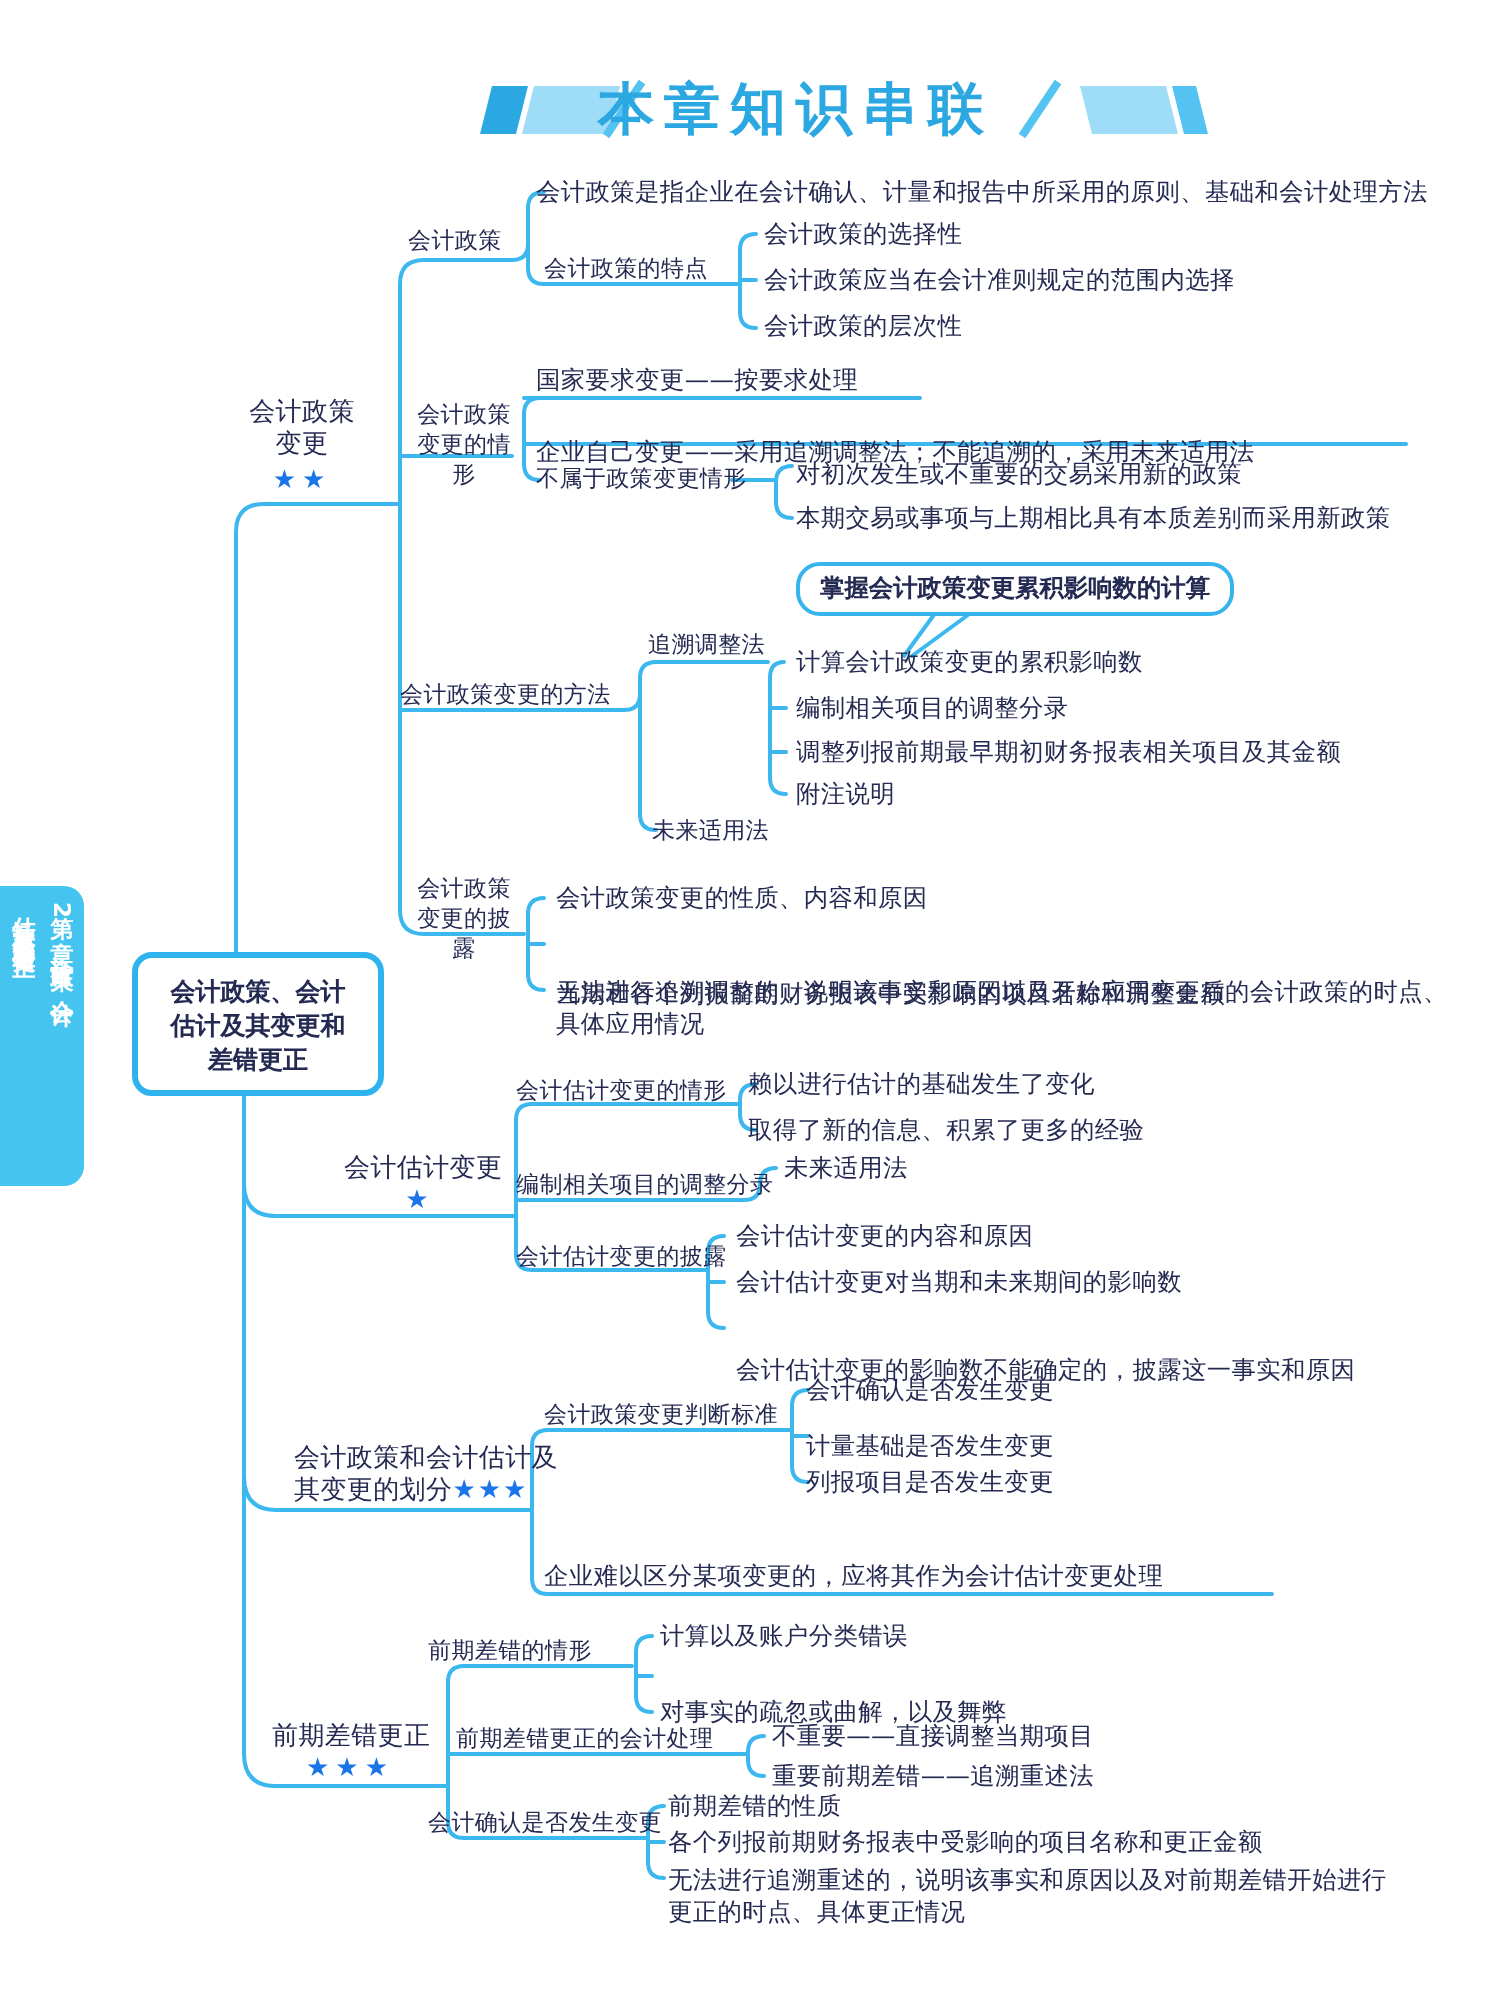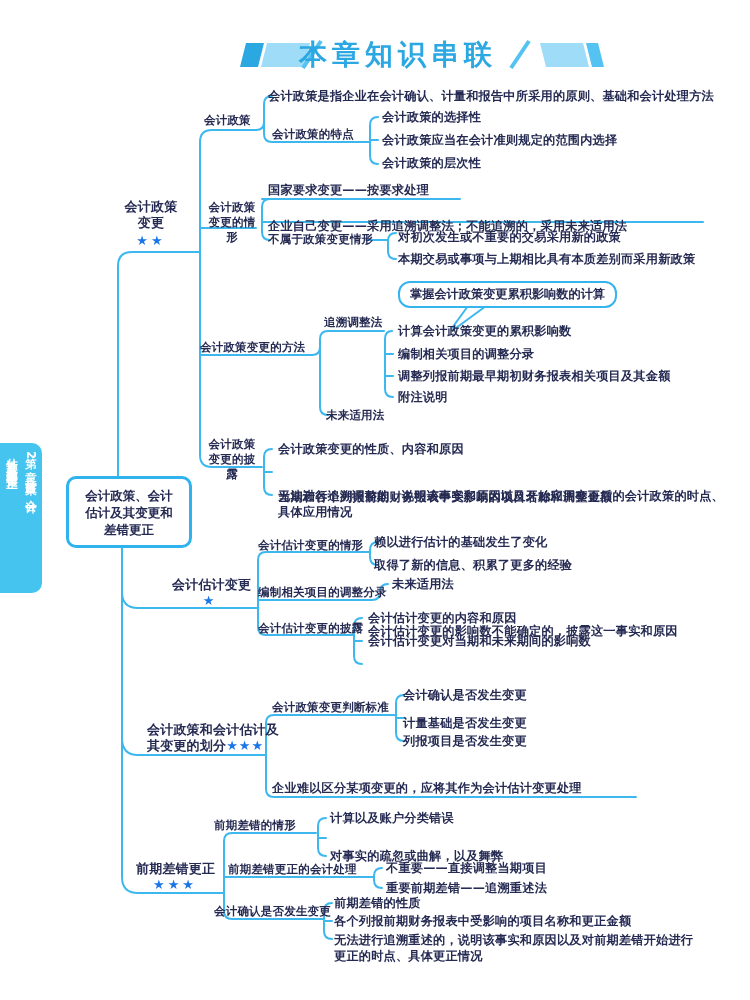--- a/index.html
+++ b/index.html
@@ -1,19 +1,19 @@
 <!DOCTYPE html>
 <html><head>
 <meta charset="utf-8">
 <style>
   html,body{margin:0;padding:0;background:#ffffff;}
   #stage{position:relative;width:750px;height:1000px;background:#ffffff;overflow:hidden;
          font-family:"DejaVu Sans","Liberation Sans",sans-serif;}
   svg.lines{position:absolute;left:0;top:0;}
-  .n{position:absolute;white-space:nowrap;font-weight:700;color:#252a52;
+  .n{position:absolute;white-space:nowrap;font-weight:400;color:#252a52;
      font-size:12.2px;line-height:15px;letter-spacing:0.2px;}
   .pre{white-space:pre-line;line-height:16px;}
   .c{text-align:center;white-space:pre-line;}
   .lv1{font-size:13px;line-height:16px;}
   .lbl2{font-size:11.5px;}
   .stars{color:#1a75e8;font-size:13px;letter-spacing:3px;text-align:center;font-weight:700;}
   .istars{color:#1a75e8;letter-spacing:1px;}
   .title{position:absolute;left:287px;top:36px;width:210px;text-align:right;
          font-size:28px;font-weight:900;color:#2ba7e2;letter-spacing:5px;white-space:nowrap;}
   .root{position:absolute;left:66px;top:476px;width:120px;height:66px;background:#fff;
@@ -148,21 +148,21 @@
   <div class="n lv1" style="left:172px;top:577px">会计估计变更</div>
   <div class="n stars" style="left:170px;top:593px;width:80px">★</div>
   <div class="n lbl2" style="left:258px;top:538px">会计估计变更的情形</div>
   <div class="n" style="left:374px;top:535px">赖以进行估计的基础发生了变化</div>
   <div class="n" style="left:374px;top:558px">取得了新的信息、积累了更多的经验</div>
   <div class="n lbl2" style="left:258px;top:585px">编制相关项目的调整分录</div>
   <div class="n" style="left:392px;top:577px">未来适用法</div>
   <div class="n lbl2" style="left:258px;top:621px">会计估计变更的披露</div>
   <div class="n" style="left:368px;top:611px">会计估计变更的内容和原因</div>
   <div class="n" style="left:368px;top:634px">会计估计变更对当期和未来期间的影响数</div>
-  <div class="n" style="left:368px;top:624px">会计估计变更的影响数不能确定的，披露这一事实和原因</div>
+  <div class="n" style="left:368px;top:678px">会计估计变更的影响数不能确定的，披露这一事实和原因</div>
 
   <div class="n lv1" style="left:147px;top:722px;width:160px;white-space:pre-line"><span>会计政策和会计估计及
 其变更的划分</span><span class="istars">★★★</span></div>
   <div class="n lbl2" style="left:272px;top:700px">会计政策变更判断标准</div>
   <div class="n" style="left:403px;top:688px">会计确认是否发生变更</div>
   <div class="n" style="left:403px;top:716px">计量基础是否发生变更</div>
   <div class="n" style="left:403px;top:734px">列报项目是否发生变更</div>
   <div class="n" style="left:272px;top:781px">企业难以区分某项变更的，应将其作为会计估计变更处理</div>
 
   <div class="n lv1" style="left:136px;top:861px">前期差错更正</div>

